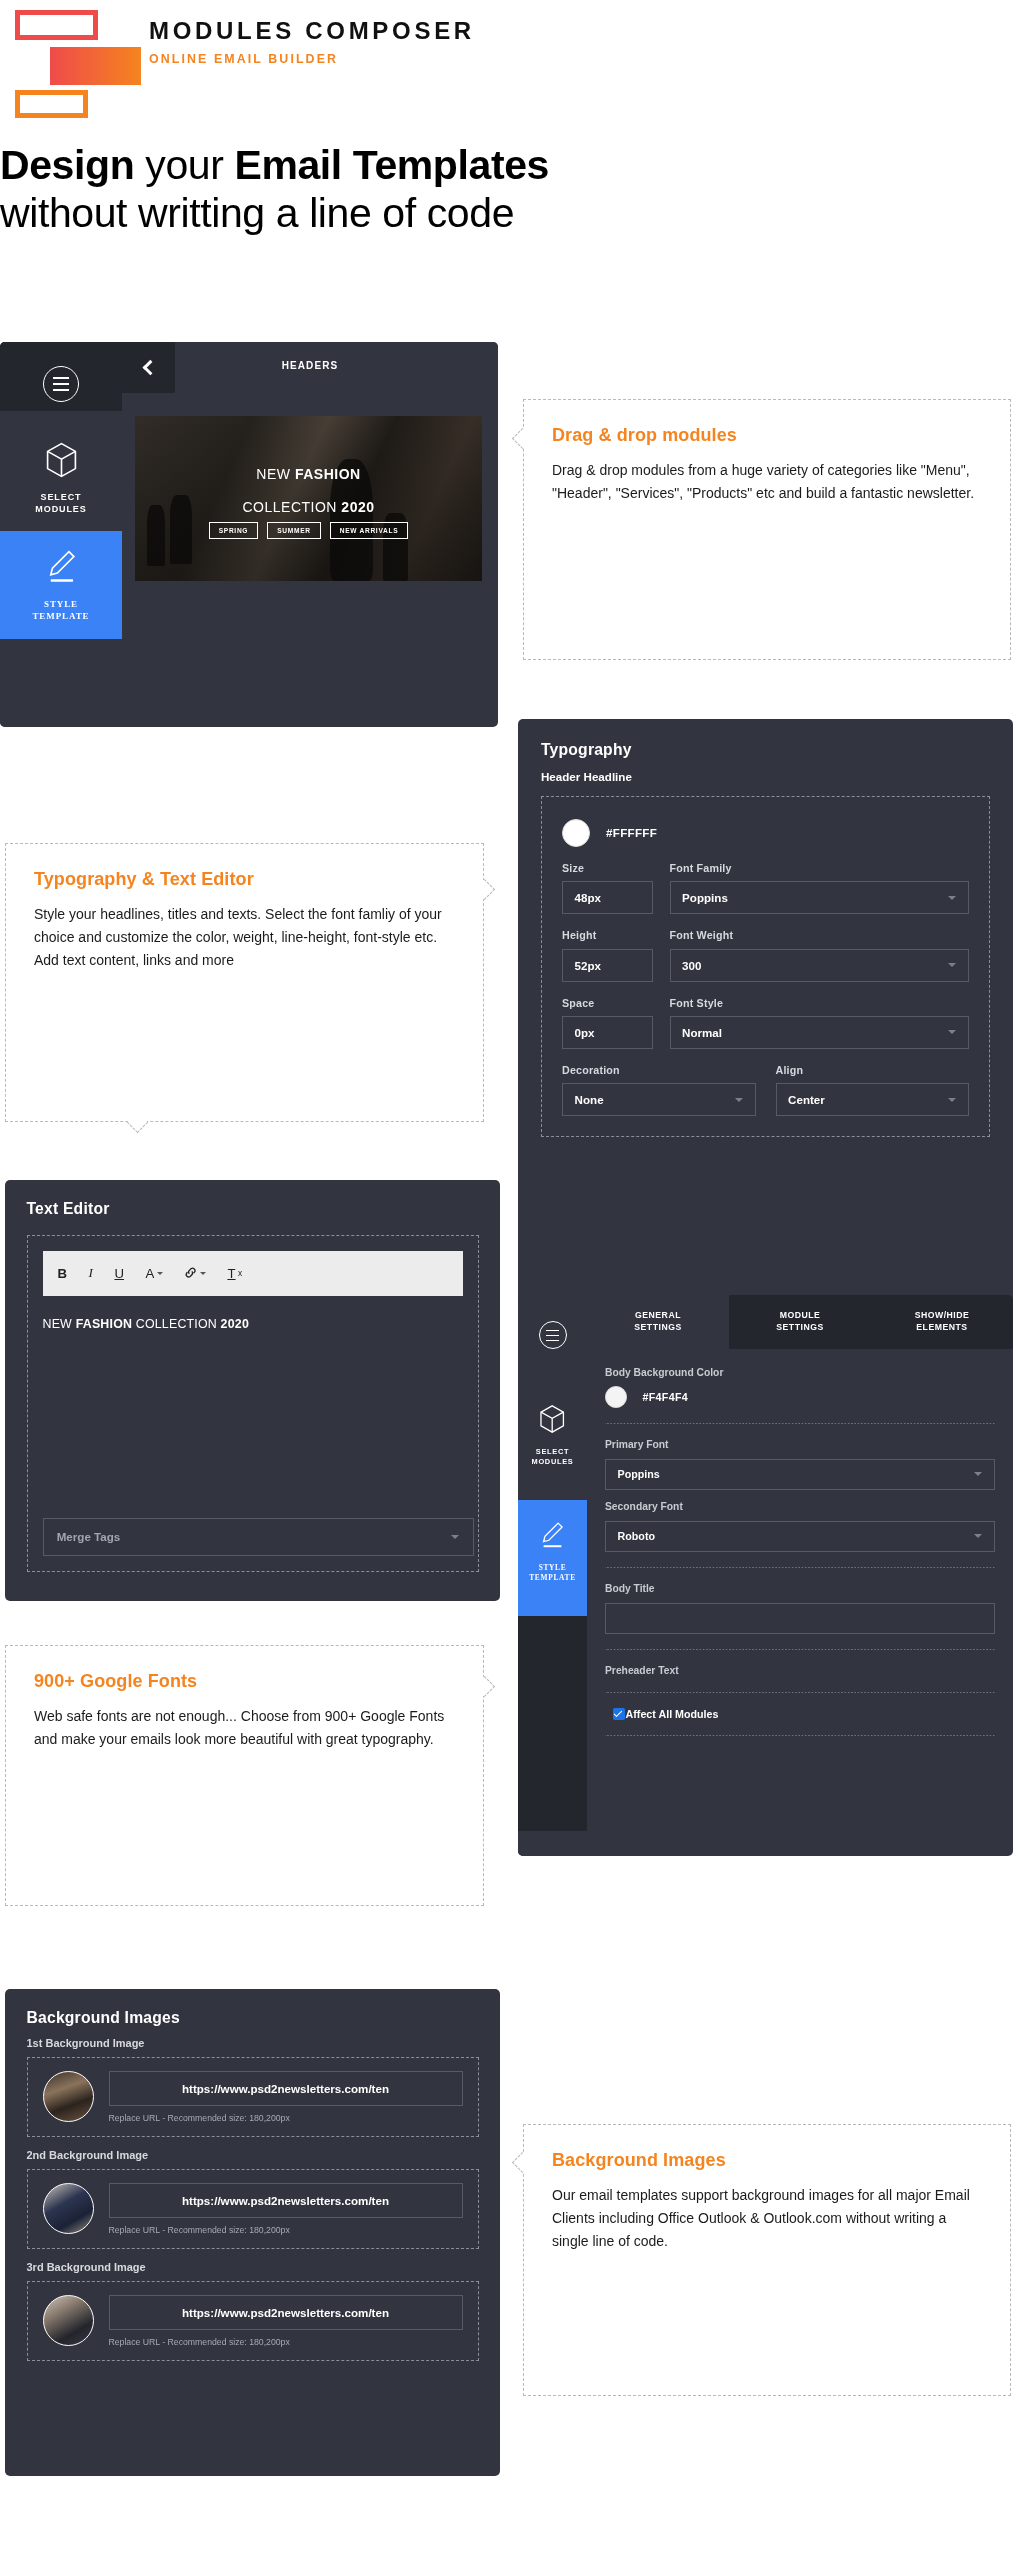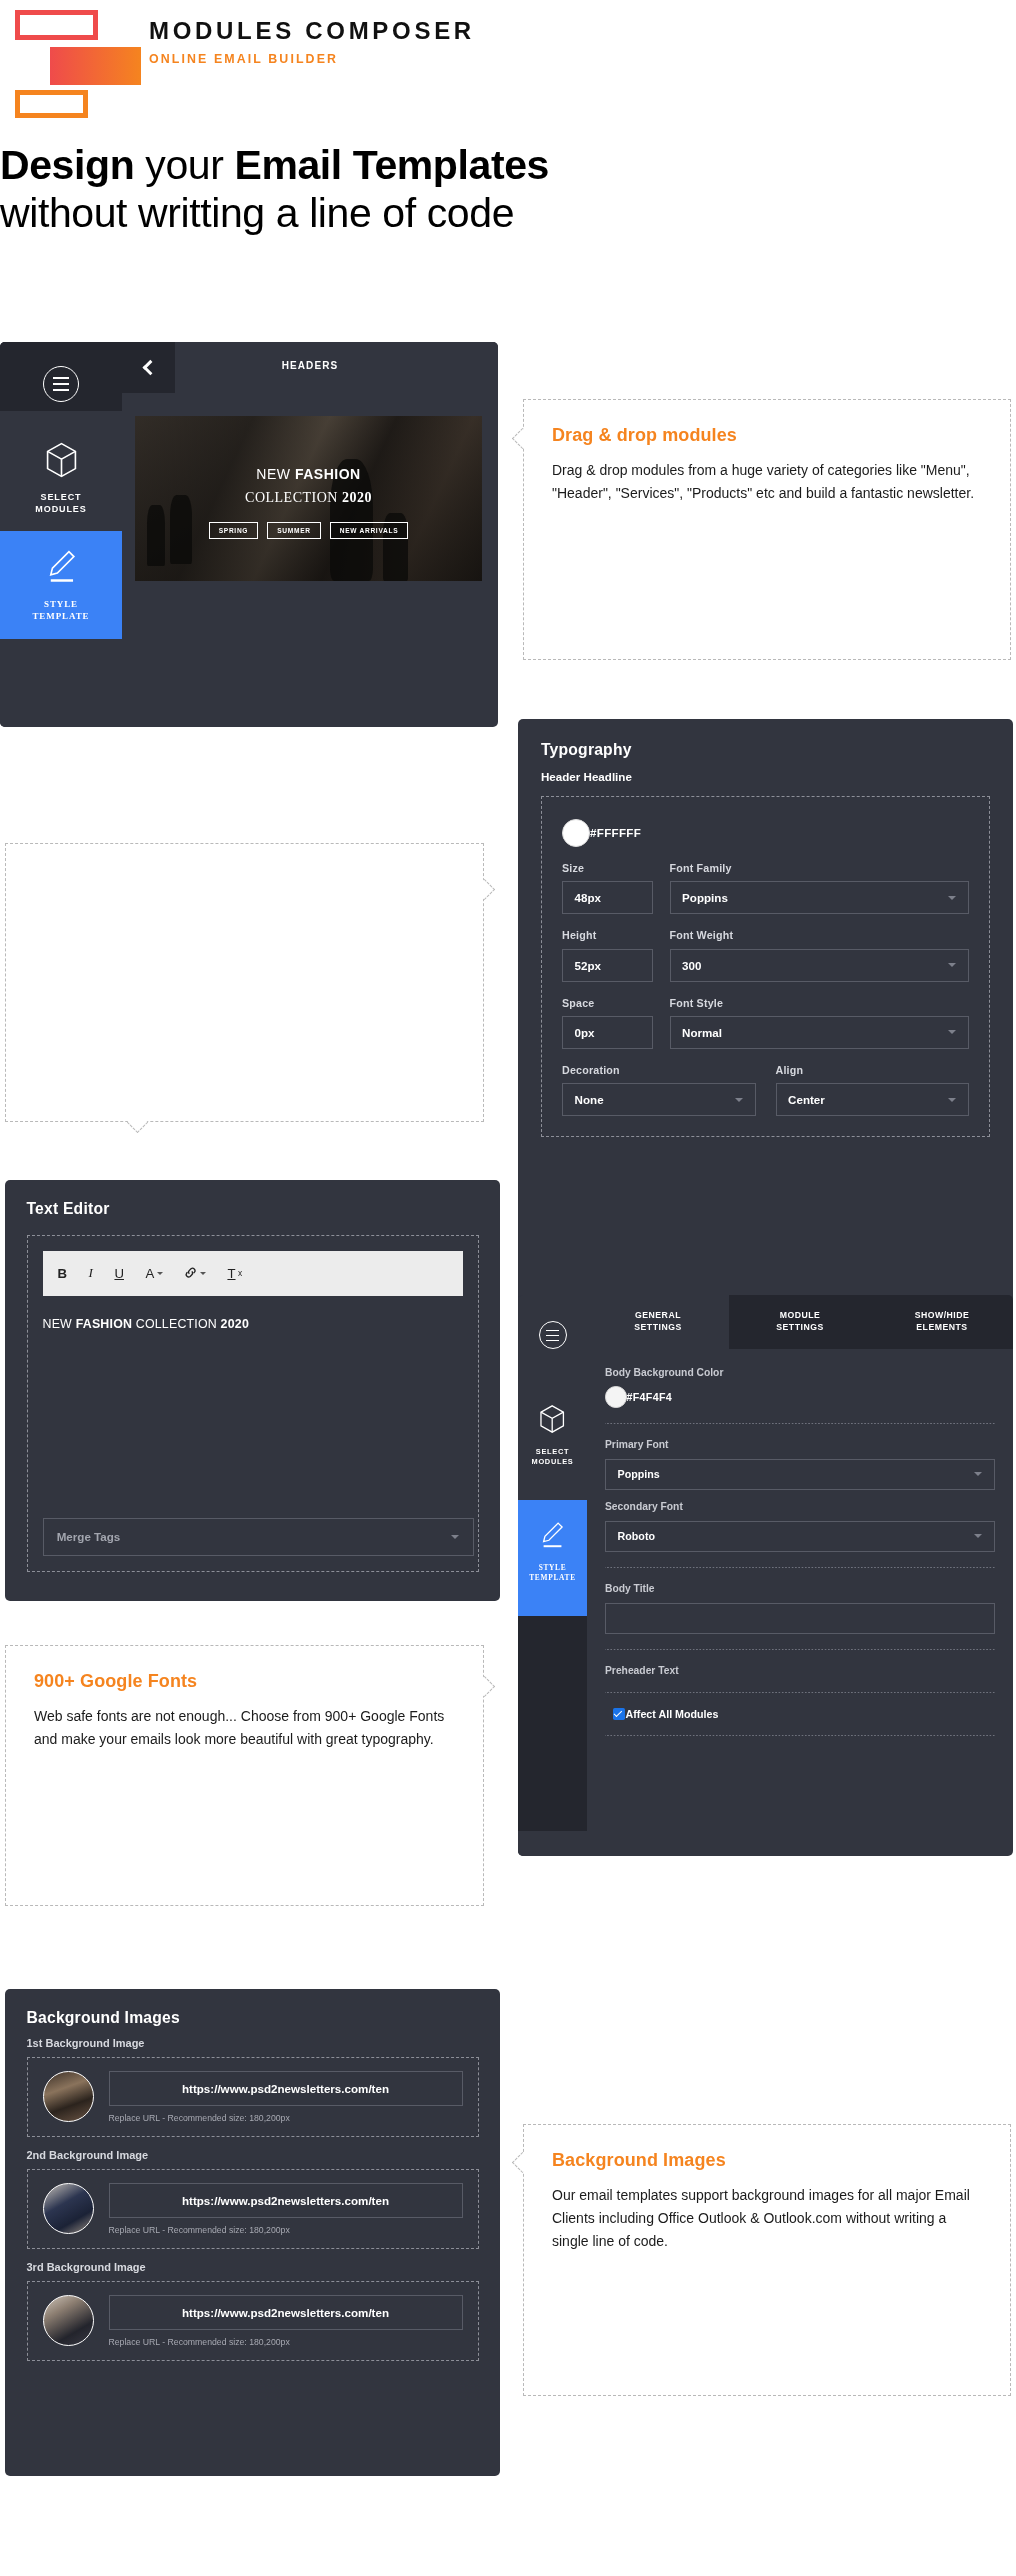--- a/index.html
+++ b/index.html
@@ -72,21 +72,21 @@
                       font-size: 10px; font-weight: 700; letter-spacing: 1.1px; color: #fff; }
   .hero-thumb { position: absolute; left: 135px; top: 74px; width: 347px; height: 165px;
                 background:
                   linear-gradient(180deg, rgba(30,26,22,.55), rgba(20,17,14,.72)),
                   linear-gradient(115deg,#4a433c 0%, #2e2a26 28%, #7a6d5d 46%, #211d1a 62%, #56483c 80%, #1d1a17 100%);
                 overflow: hidden; }
   .hero-thumb .silh { position: absolute; background: rgba(10,9,8,.75); border-radius: 30% 30% 6% 6%; }
   .hero-thumb-text { position: absolute; left: 0; right: 0; top: 50px; text-align: center; color: #fff; }
   .ht-l1 { font-size: 14px; letter-spacing: 0.5px; font-weight: 300; }
   .ht-l1 b { font-weight: 700; }
-  .ht-l2 { font-size: 14px; letter-spacing: 0.5px; font-weight: 300; margin-top: 8px; font-family: Liberation Serif, serif; }
+  .ht-l2 { font-size: 14px; letter-spacing: 0.5px; font-weight: 300; margin-top: 17px; }
   .ht-l2 b { font-weight: 700; }
   .ht-tags { position: absolute; left: 0; right: 0; top: 106px; display: flex; justify-content: center; gap: 9px; }
   .ht-tag { border: 0.8px solid #fff; color: #fff; font-size: 6.6px; font-weight: 700; letter-spacing: 0.7px;
             padding: 4.1px 9px; }
 
   
   .callout { position: absolute; border: 1.7px dashed #b9b9b9; background: #fff; }
   .callout h3 { color: #f5841f; font-size: 18px; font-weight: 700; margin-bottom: 13.2px; letter-spacing: 0.1px; }
   .callout p { color: #1b1b1b; font-size: 14px; line-height: 1.65; font-weight: 400; }
   .callout-inner { padding: 25px 28px 25px 28px; }
@@ -99,21 +99,21 @@
   #callout-drag { left: 523px; top: 399px; width: 488px; height: 261px; }
   #callout-typo { left: 5px; top: 843px; width: 479px; height: 279px; }
   #callout-fonts { left: 5px; top: 1645px; width: 479px; height: 261px; }
   #callout-bg   { left: 523px; top: 2124px; width: 488px; height: 272px; }
 
   
   #panel-typography { left: 518px; top: 719px; width: 495px; height: 690px; padding: 21.5px 23px; }
   .dashed-group { border: 0.8px dashed #8d8f98; padding: 21.5px 20px 20px; margin-top: 13.2px; }
   .field-label { font-size: 10.7px; font-weight: 700; color: #d7d9df; margin-bottom: 7.4px; letter-spacing: 0.2px; }
   .sec-label { font-size: 11.6px; font-weight: 700; color: #ffffff; margin-top: 11.6px; }
-  .swatch-row { display: flex; align-items: center; gap: 0; margin-bottom: 5px; }
+  .swatch-row { display: flex; align-items: center; gap: 16px; margin-bottom: 5px; }
   .swatch { width: 28px; height: 28px; border-radius: 50%; background: #fff; border: 0.8px solid #ddd; }
   .swatch-val { font-size: 11.6px; font-weight: 700; color: #fff; letter-spacing: 0.3px; }
   .inp {
     background: transparent; border: 0.8px solid #585b66; height: 33px;
     display: flex; align-items: center; padding: 0 11.6px;
     font-size: 11.6px; font-weight: 700; color: #ffffff;
   }
   .inp.sel { justify-content: space-between; }
   .caret { width: 0; height: 0; border-left: 4.1px solid transparent; border-right: 4.1px solid transparent;
            border-top: 4.1px solid #7d808b; }
@@ -329,20 +329,24 @@
           <span class="caret"></span>
         </div>
       </div>
     </div>
   </div>
 </div>
 
 <div class="callout" id="callout-typo">
   <div class="conn right" style="right:-9px; top:38px;"></div>
   <div class="conn right" style="left:124px; bottom:-9px; transform:rotate(135deg);"></div>
+  <div class="callout-inner">
+    <h3>Typography &amp; Text Editor</h3>
+    <p>Style your headlines, titles and texts. Select the font famliy of your choice and customize the color, weight, line-height, font-style etc. Add text content, links and more</p>
+  </div>
 </div>
 
 <div class="panel" id="panel-text-editor">
   <div class="panel-title">Text Editor</div>
   <div class="te-dashed">
     <div class="te-toolbar">
       <span class="tb" style="font-weight:700;">
           <span>B</span>
         </span>
       <span class="tb" style="font-style:italic;font-family:'Liberation Serif',serif;">

